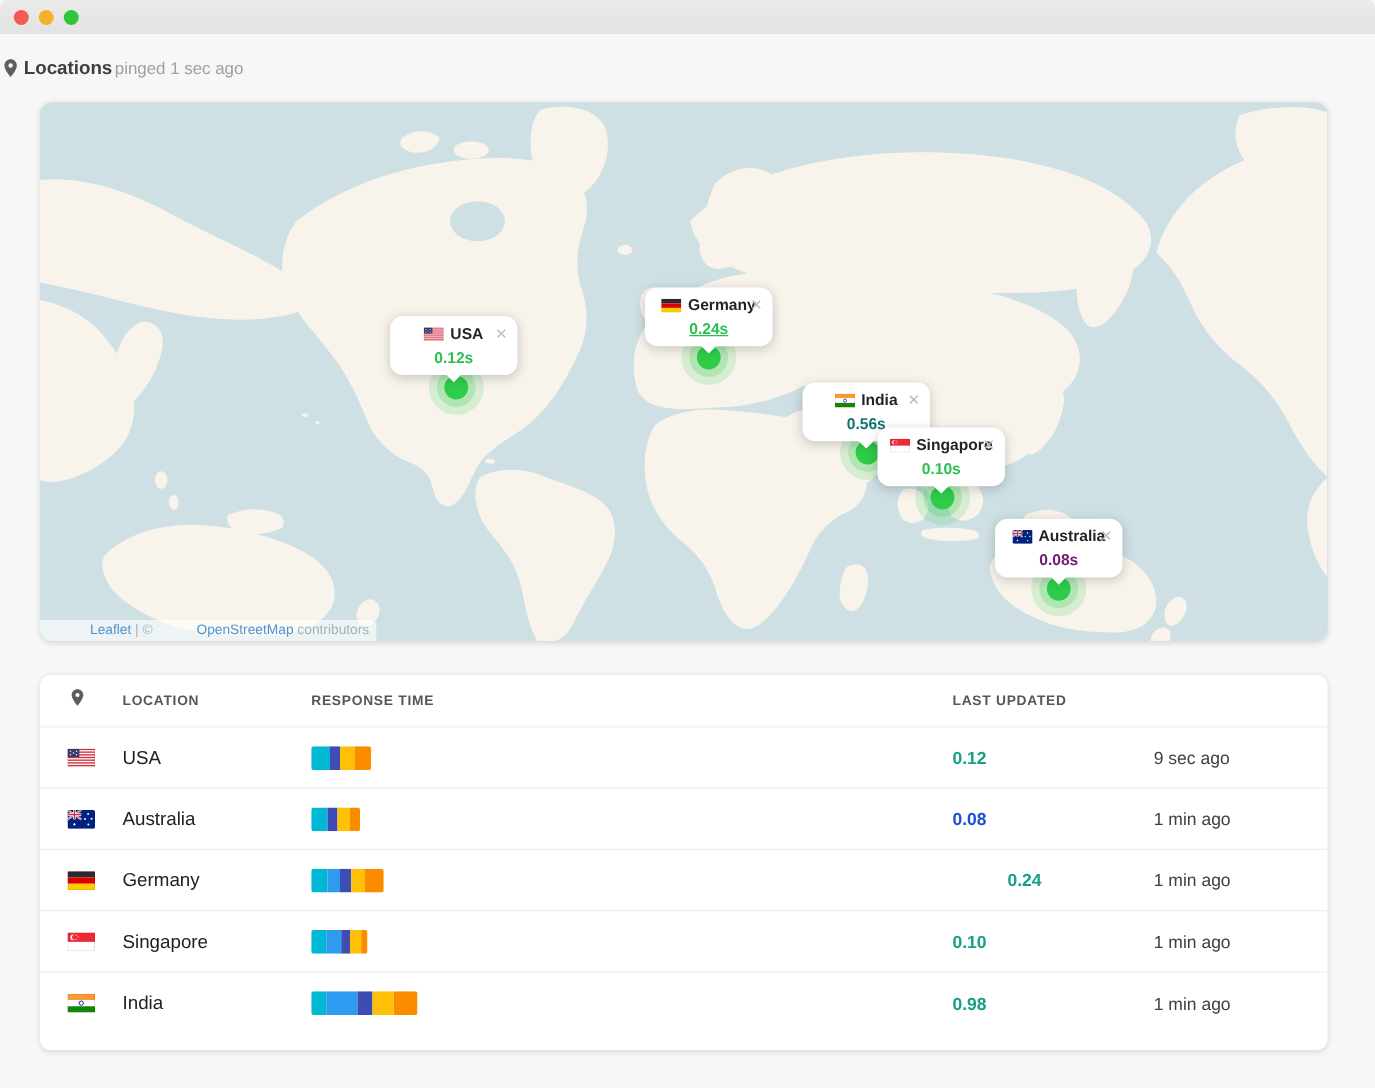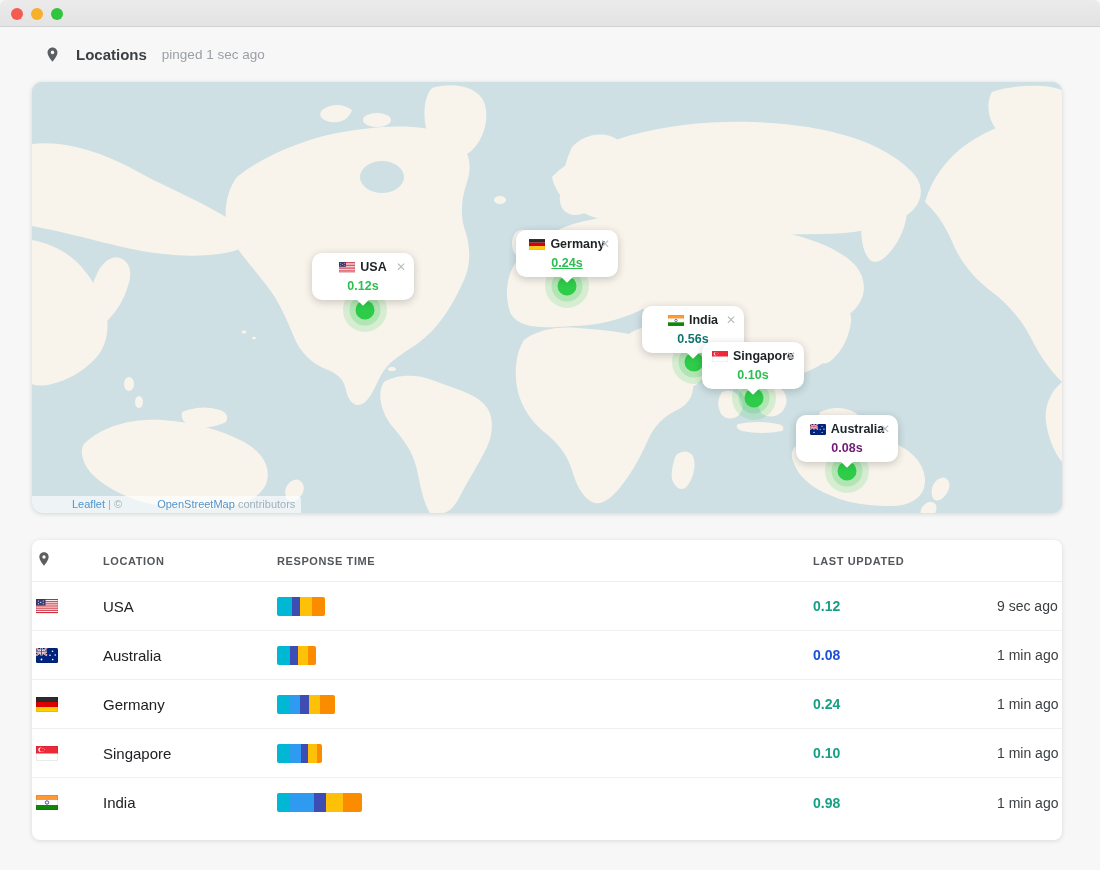--- a/index.html
+++ b/index.html
@@ -17,21 +17,21 @@
     background:linear-gradient(#ecebeb,#e4e3e3);
     border-bottom:1px solid #d3d2d2;
     border-radius:6px 6px 0 0;
   }
   .lights { position:absolute; top:8px; left:11px; display:flex; gap:8px; }
   .light { width:12px; height:12px; border-radius:50%; cursor:default; }
 
   
   .app-header {
     position:absolute; top:28px; left:0; width:1100px; height:52px;
-    display:flex; align-items:center; padding-left:44px; gap:15px;
+    display:flex; align-items:center; gap:2px;
   }
   .pin-icon { width:17px; height:17px; display:inline-block; }
   .page-title { font-size:15px; font-weight:bold; color:#3c4043; }
   .page-subtitle { font-size:13.5px; color:#9aa0a6; }
 
   
   .map-card {
     position:absolute; left:32px; top:82px; width:1030px; height:431px;
     border-radius:10px; overflow:hidden; background:#cee0e4;
     box-shadow:0 1px 5px rgba(0,0,0,.14);
@@ -77,21 +77,21 @@
 
   
   .table-card {
     position:absolute; left:32px; top:540px; width:1030px; height:300px;
     background:#fff; border-radius:8px; overflow:hidden;
     box-shadow:0 1px 5px rgba(0,0,0,.12);
   }
   .thead, .trow {
     display:grid;
     grid-template-columns:44px 151px 513px 161px 1fr;
-    align-items:center; padding-left:4px;gap:23px;
+    align-items:center; padding-left:22px;
   }
   .thead { height:42px; border-bottom:1px solid #ededed; }
   .th {
     font-size:11px; font-weight:bold; color:#53575b;
     letter-spacing:.6px; text-transform:uppercase;
   }
   .trow { height:49px; border-bottom:1px solid #f0f0f0; }
   .trow:last-child { border-bottom:none; }
   .td-loc { font-size:15px; color:#202124; }
   .lat-bar { display:flex; height:19px; border-radius:2px; overflow:hidden; width:max-content; }
@@ -412,21 +412,21 @@
     <div class="td td-loc">Germany</div>
     <div class="td">
           <div class="lat-bar">
             <span class="lat-seg" style="width: 13px; background: rgb(0, 184, 212);"></span>
             <span class="lat-seg" style="width: 10px; background: rgb(46, 155, 240);"></span>
             <span class="lat-seg" style="width: 9px; background: rgb(61, 77, 180);"></span>
             <span class="lat-seg" style="width: 11px; background: rgb(255, 193, 7);"></span>
             <span class="lat-seg" style="width: 15px; background: rgb(251, 140, 0);"></span>
           </div>
         </div>
-    <div class="td td-resp" style="color: rgb(22, 160, 133);">0.24</div>
+    <div class="td td-resp" style="color: rgb(22, 160, 133); margin-left: 44px;">0.24</div>
     <div class="td td-upd">1 min ago</div>
   </div>
 
   <div class="trow">
     <div class="td"><span class="flag"><svg width="22" height="15" viewBox="0 0 22 15">
               <rect width="22" height="15" fill="#fff" rx="1.5"></rect>
               <rect width="22" height="7.5" fill="#ed2939"></rect>
               <circle cx="4.6" cy="3.8" r="2.3" fill="#fff"></circle>
               <circle cx="5.6" cy="3.8" r="2" fill="#ed2939"></circle>
               <circle cx="7" cy="2.4" r="0.45" fill="#fff"></circle>

